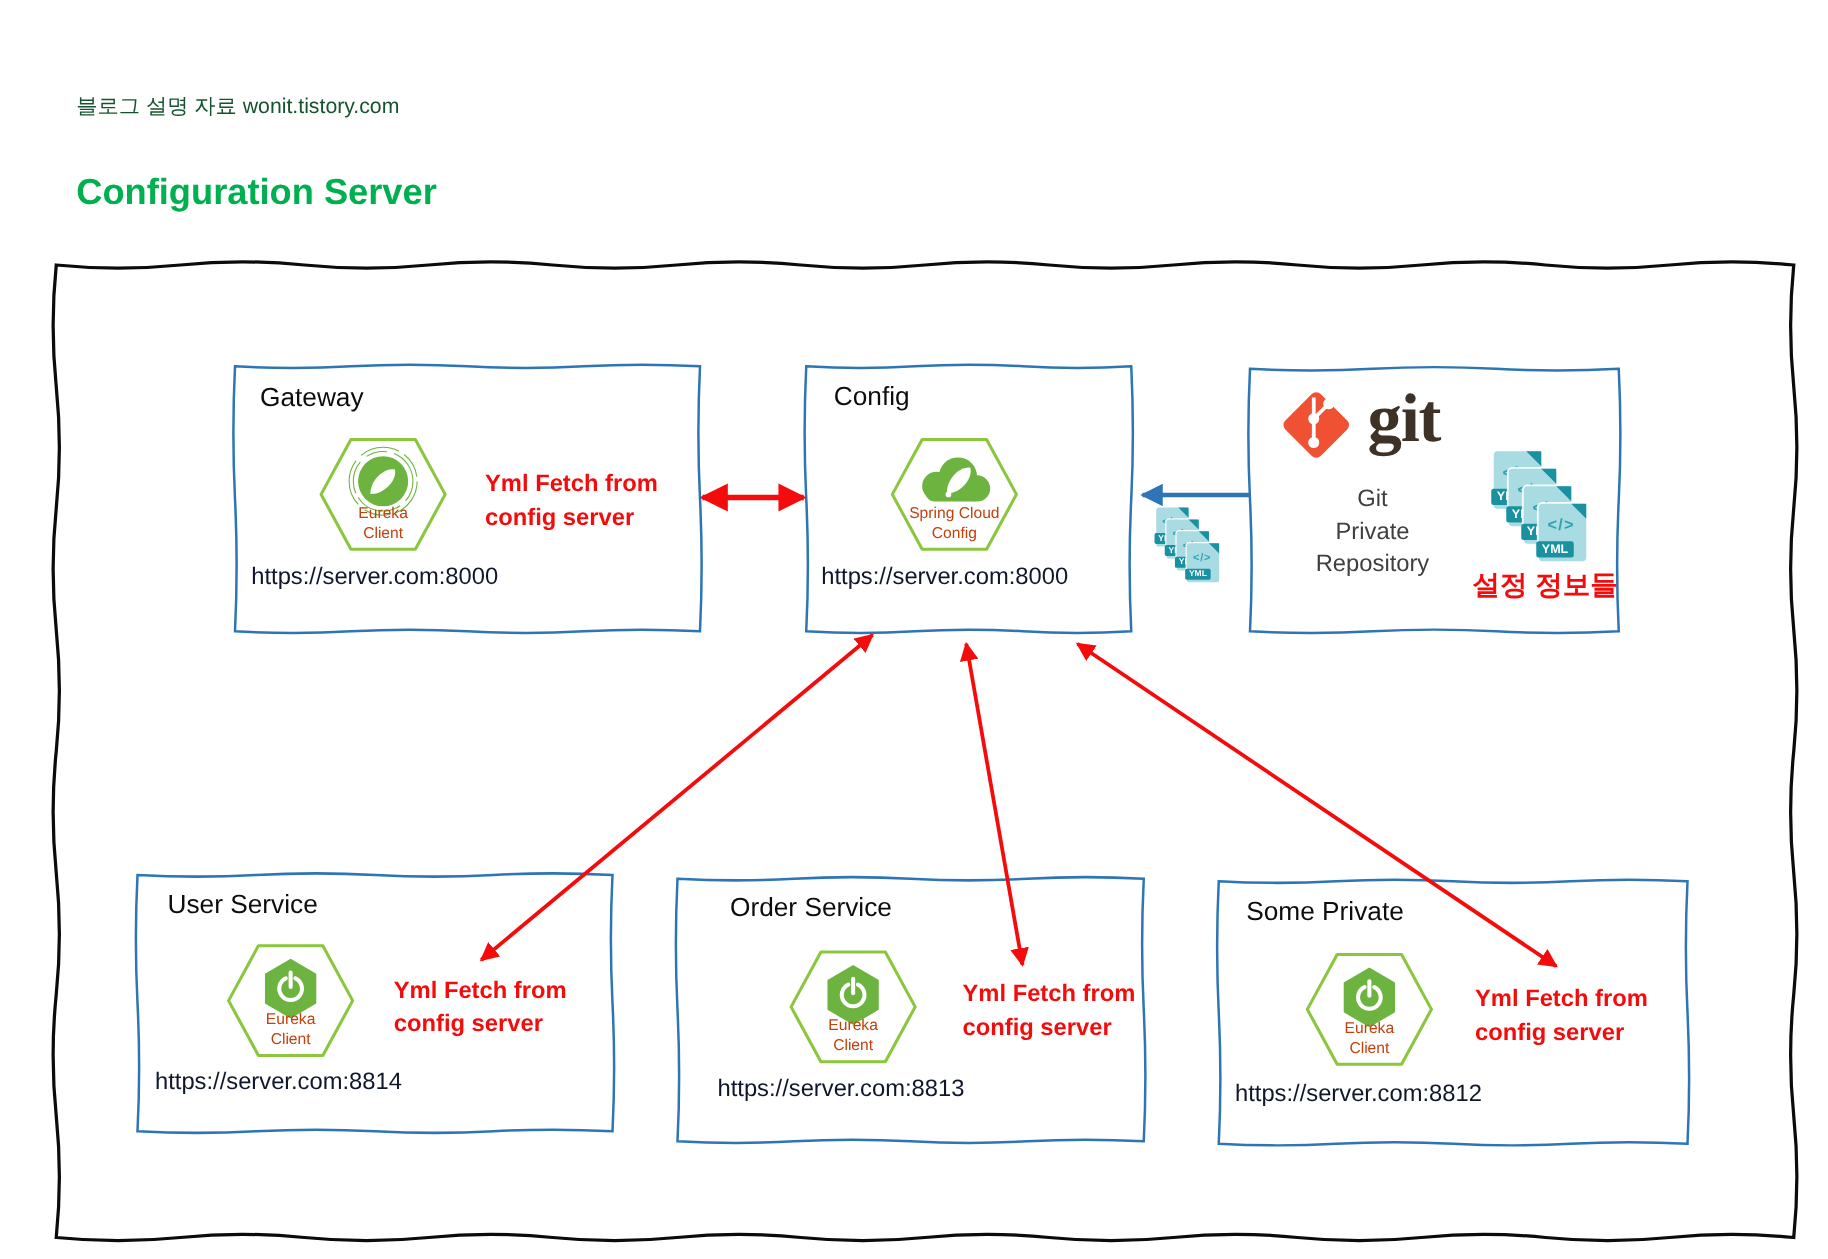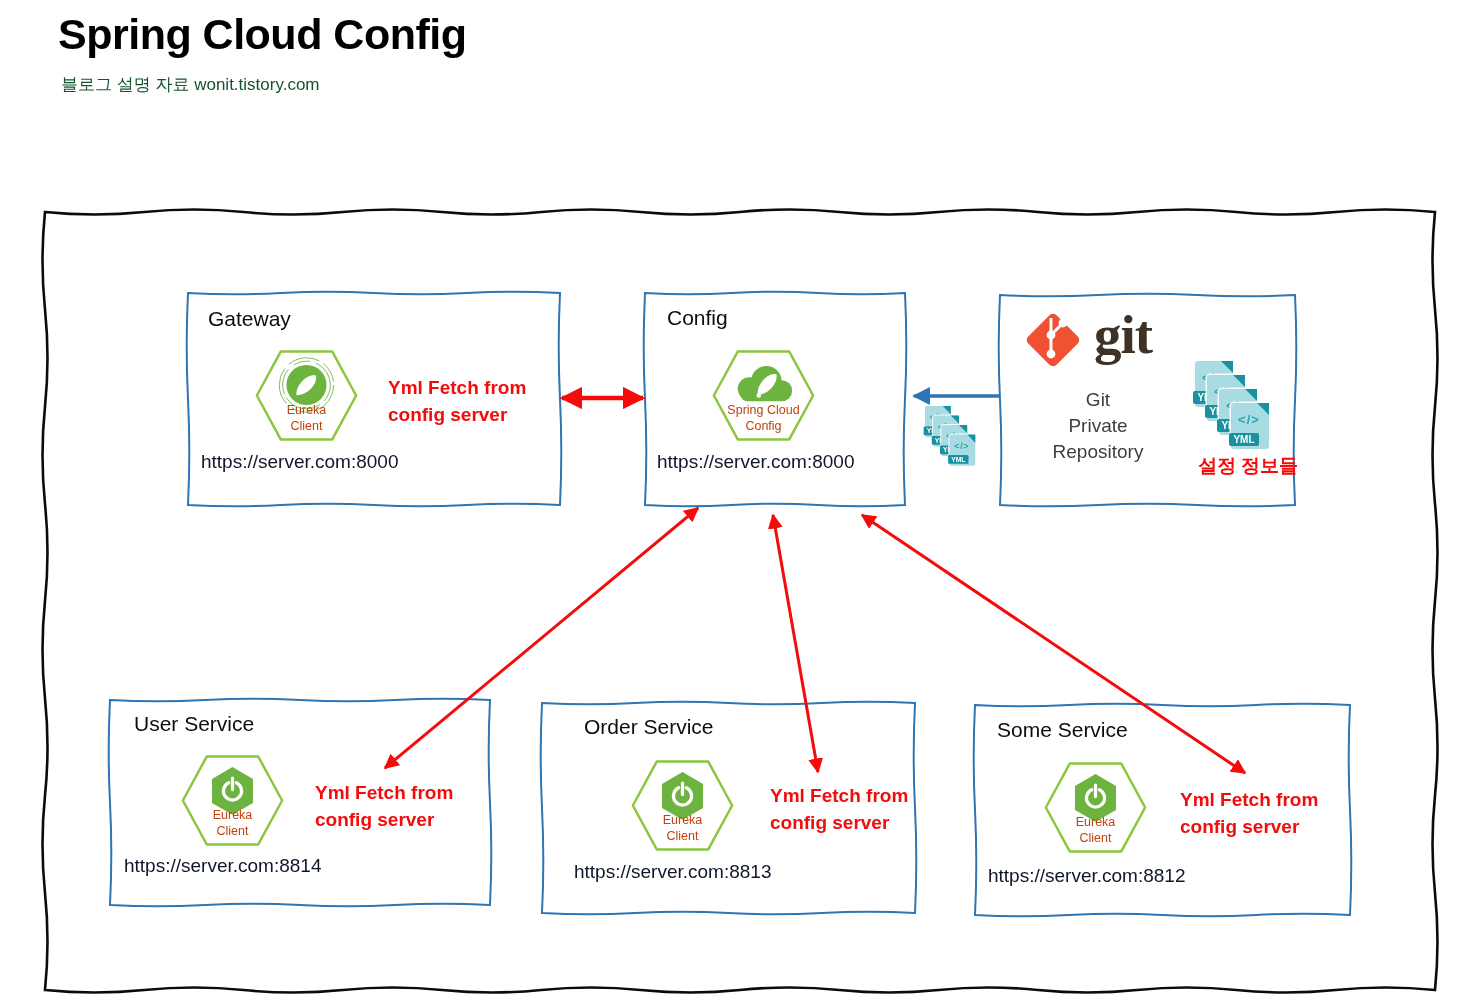--- a/index.html
+++ b/index.html
@@ -24,42 +24,42 @@
   .hex svg{position:absolute;left:0;top:0;width:105px;height:105px;}
   .hex-label{position:absolute;left:0;right:0;top:60px;text-align:center;
              font-size:12.5px;line-height:1.25;color:#c2410c;}
 
   
   .git-logo-diamond{position:absolute;left:22px;top:14px;width:62px;height:62px;}
   .git-wordmark{position:absolute;left:94px;top:8px;font-family:"Liberation Serif","DejaVu Serif",serif;
                 font-weight:bold;font-size:55px;color:#3E3226;letter-spacing:-1px;}
   .git-label{position:absolute;left:18px;top:92px;width:160px;text-align:center;
              font-size:19px;line-height:1.38;color:#3f3f3f;}
-  .git-caption{position:absolute;left:178px;top:158px;width:120px;text-align:right;
-               font-size:19px;font-weight:bold;color:#F40B0B;white-space:nowrap;font-family:Liberation Serif, serif;}
+  .git-caption{position:absolute;left:178px;top:158px;width:120px;text-align:left;
+               font-size:22px;font-weight:bold;color:#F40B0B;white-space:nowrap;}
 
   
   .yml{position:absolute;width:38px;height:46px;background:#A9DBE3;border-radius:3px;
        box-shadow:0 0 0 1.5px rgba(255,255,255,.9);}
   .yml-fold{position:absolute;top:0;right:0;width:0;height:0;
             border-top:12px solid #1991A1;border-left:12px solid transparent;}
   .yml-glyph{position:absolute;top:9px;left:0;right:2px;text-align:center;
              color:#2FA3B1;font-size:13px;font-weight:bold;letter-spacing:1px;}
   .yml-band{position:absolute;bottom:3px;left:-2px;width:30px;background:#1991A1;color:#fff;
             font-size:10px;font-weight:bold;text-align:center;padding:1px 0;border-radius:2px;}
   .yml-stack{position:absolute;}
   .yml-stack.mini{transform:scale(0.68);transform-origin:top left;}
 </style>
 </head>
 <body>
 
 <div class="canvas">
 
-  <div class="page-title">Spring Cloud Config</div>
   <div class="page-subtitle">블로그 설명 자료 wonit.tistory.com</div>
+  <div class="section-heading">Configuration Server</div>
 
   <svg id="diagram-svg">
     <defs>
       <marker id="arr-red" viewBox="0 0 10 10" refX="9" refY="5" markerWidth="5" markerHeight="5" orient="auto-start-reverse">
         <path d="M0,0 L10,5 L0,10 z" fill="#F40B0B"></path>
       </marker>
       <marker id="arr-blue" viewBox="0 0 10 10" refX="9" refY="5" markerWidth="5" markerHeight="5" orient="auto-start-reverse">
         <path d="M0,0 L10,5 L0,10 z" fill="#2E75B6"></path>
       </marker>
 
@@ -243,21 +243,21 @@
       </div>
     </div>
     <div class="cap" style="left:210px;top:80px;">
       <span>Yml Fetch from</span><br>
       <span>config server</span>
     </div>
     <div class="url" style="left:14px;top:158px;">https://server.com:8813</div>
   </div>
 
   <div class="node" style="left:975px;top:705px;width:375px;height:210px;">
-    <div class="node-title" style="left:22px;top:13px;">Some Service</div>
+    <div class="node-title" style="left:22px;top:13px;">Some Private</div>
     <div class="hex" style="left:68px;top:50px;">
       <svg viewBox="-55 -55 110 110">
           <use href="#hexframe"></use>
           <use href="#glyph-boot"></use>
         </svg>
       <div class="hex-label">
         <span>Eureka</span><br>
         <span>Client</span>
       </div>
     </div>

